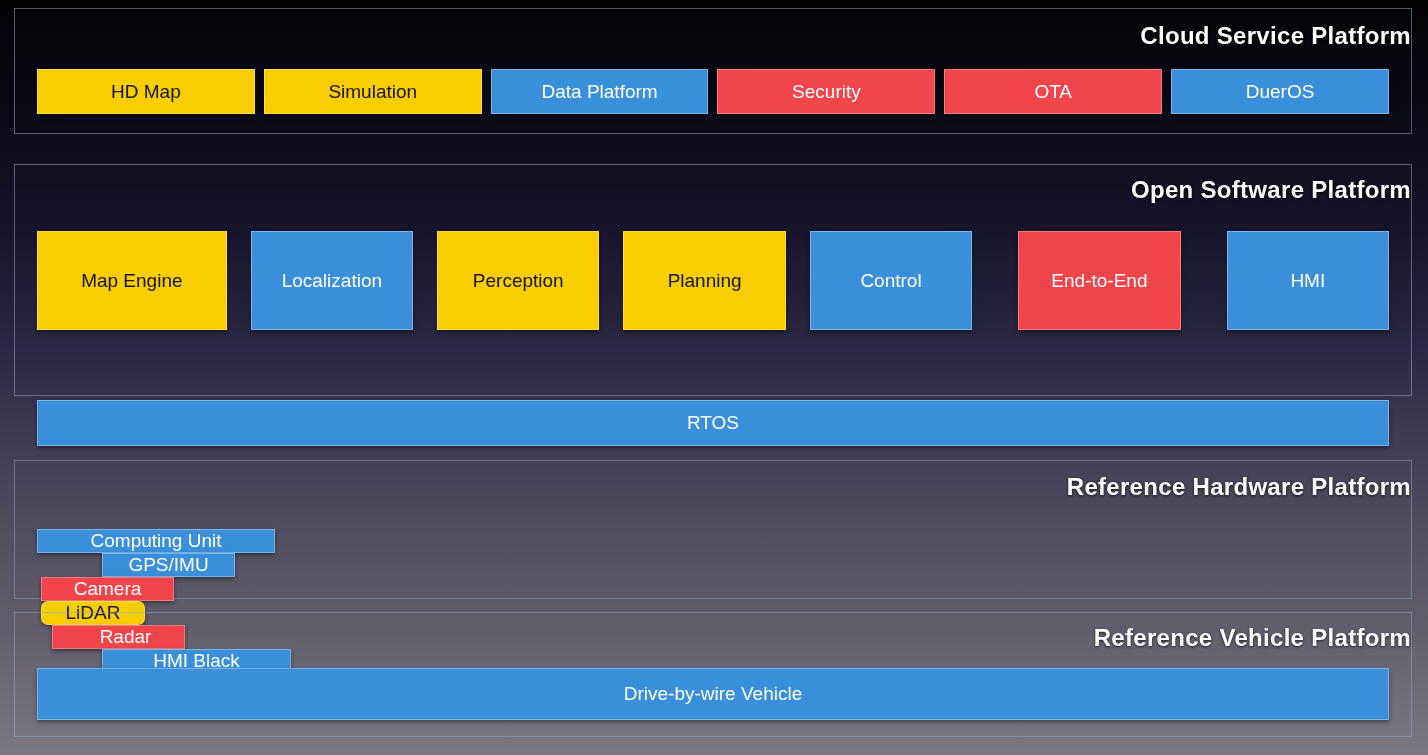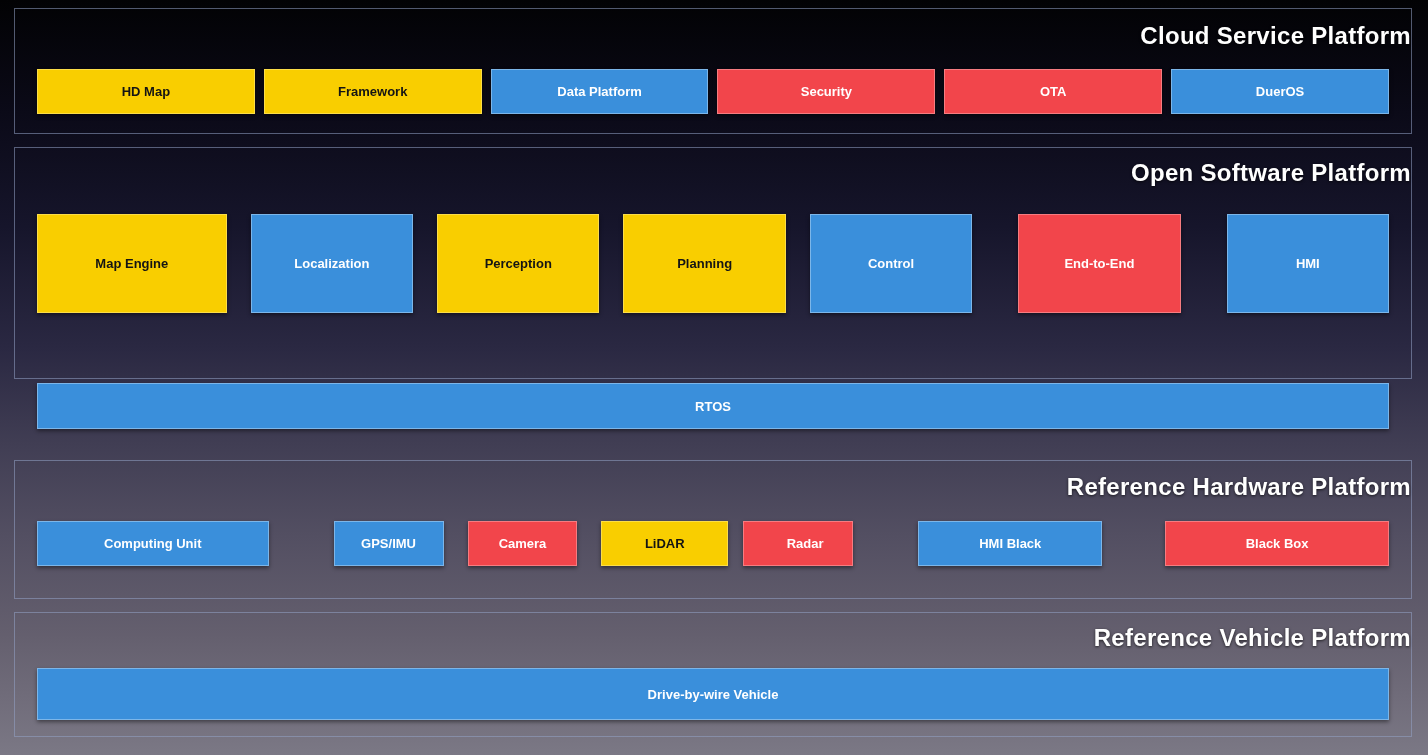--- a/index.html
+++ b/index.html
@@ -8,79 +8,79 @@
     font-family:"Liberation Sans", sans-serif;
     background:linear-gradient(180deg,
       #020204 0%, #0b0a18 15%, #16152b 30%, #2a2842 46%,
       #413e54 59%, #534f62 71%, #645f6e 84%, #7b7885 100%);
   }
   .section {
     position:absolute; left:14px; width:1398px; box-sizing:border-box;
     border:1.5px solid rgba(148,163,198,0.55);
   }
   #sec-cloud    { top:8px;   height:126px; }
-  #sec-software { top:147px; height:232px; }
+  #sec-software { top:164px; height:232px; }
   #sec-hardware { top:460px; height:139px; }
   #sec-vehicle  { top:612px; height:125px; }
 
   .section-title {
     position:absolute; left:0; right:0; text-align:right;
     color:#ffffff; font-weight:bold; font-size:24px; letter-spacing:0.3px;
     text-shadow:0 1px 3px rgba(0,0,0,0.7);
   }
   #sec-cloud .section-title    { top:13px; }
   #sec-software .section-title { top:11px; }
   #sec-hardware .section-title { top:12px; }
   #sec-vehicle .section-title  { top:11px; }
 
   .row { position:absolute; left:22px; right:22px; display:flex; }
   #row-cloud   { top:60px;  height:45px; gap:9px; }
   #row-modules { top:66px;  height:99px; gap:24px; }
   #row-runtime { top:182px; height:45px; }
   #row-rtos    { top:235px; height:46px; }
-  #row-hw      { top:60px;  height:45px; }
+  #row-hw      { top:68px;  height:45px;flex-direction:column; }
   #row-vehicle { top:55px;  height:52px; }
 
   .box {
     display:flex; align-items:center; justify-content:center;
-    font-weight:bold; font-size:13px; box-sizing:border-box;
+    font-weight:normal; font-size:19px; box-sizing:border-box;
     box-shadow:0 2px 4px rgba(0,0,0,0.45);
     border:1px solid rgba(255,255,255,0.22);
     white-space:nowrap;
   }
   .c-yellow { background:var(--yellow); color:#141414; border-color:rgba(255,240,160,0.45); }
   .c-blue   { background:var(--blue);   color:#ffffff; border-color:rgba(190,222,248,0.5); }
   .c-red    { background:var(--red);    color:#ffffff; border-color:rgba(250,190,195,0.45); }
 
   .eq   { flex:1; }           
   .m    { flex:1; }           
   .m-wide { flex:1.17; }      
   .m-gap  { margin:0 22px; }  
 
   
   .hw-computing { width:238px; }
-  .hw-sensor    { width:113px;text-align:center; }
-  .hw-lidar     { width:130px; }
+  .hw-sensor    { width:133px;text-align:center; }
+  .hw-lidar     { width:104px;border-radius:7px; }
   .hw-hmi       { width:189px; }
   .hw-black     { width:230px; }
   .ml65 { margin-left:65px; }
-  .ml8  { margin-left:24px; }
+  .ml8  { margin-left:4px; }
   .ml7  { margin-left:15px;padding-left:14px; }
   .ml63 { margin-left:63px; }
 </style>
 </head>
 <body>
 
 <div class="canvas">
 
   <div class="section" id="sec-cloud">
     <div class="section-title">Cloud Service Platform</div>
     <div class="row" id="row-cloud">
       <div class="box eq c-yellow">HD Map</div>
-      <div class="box eq c-yellow">Framework</div>
+      <div class="box eq c-yellow">Simulation</div>
       <div class="box eq c-blue">Data Platform</div>
       <div class="box eq c-red">Security</div>
       <div class="box eq c-red">OTA</div>
       <div class="box eq c-blue">DuerOS</div>
     </div>
   </div>
 
   <div class="section" id="sec-software">
     <div class="section-title">Open Software Platform</div>
     <div class="row" id="row-modules">

